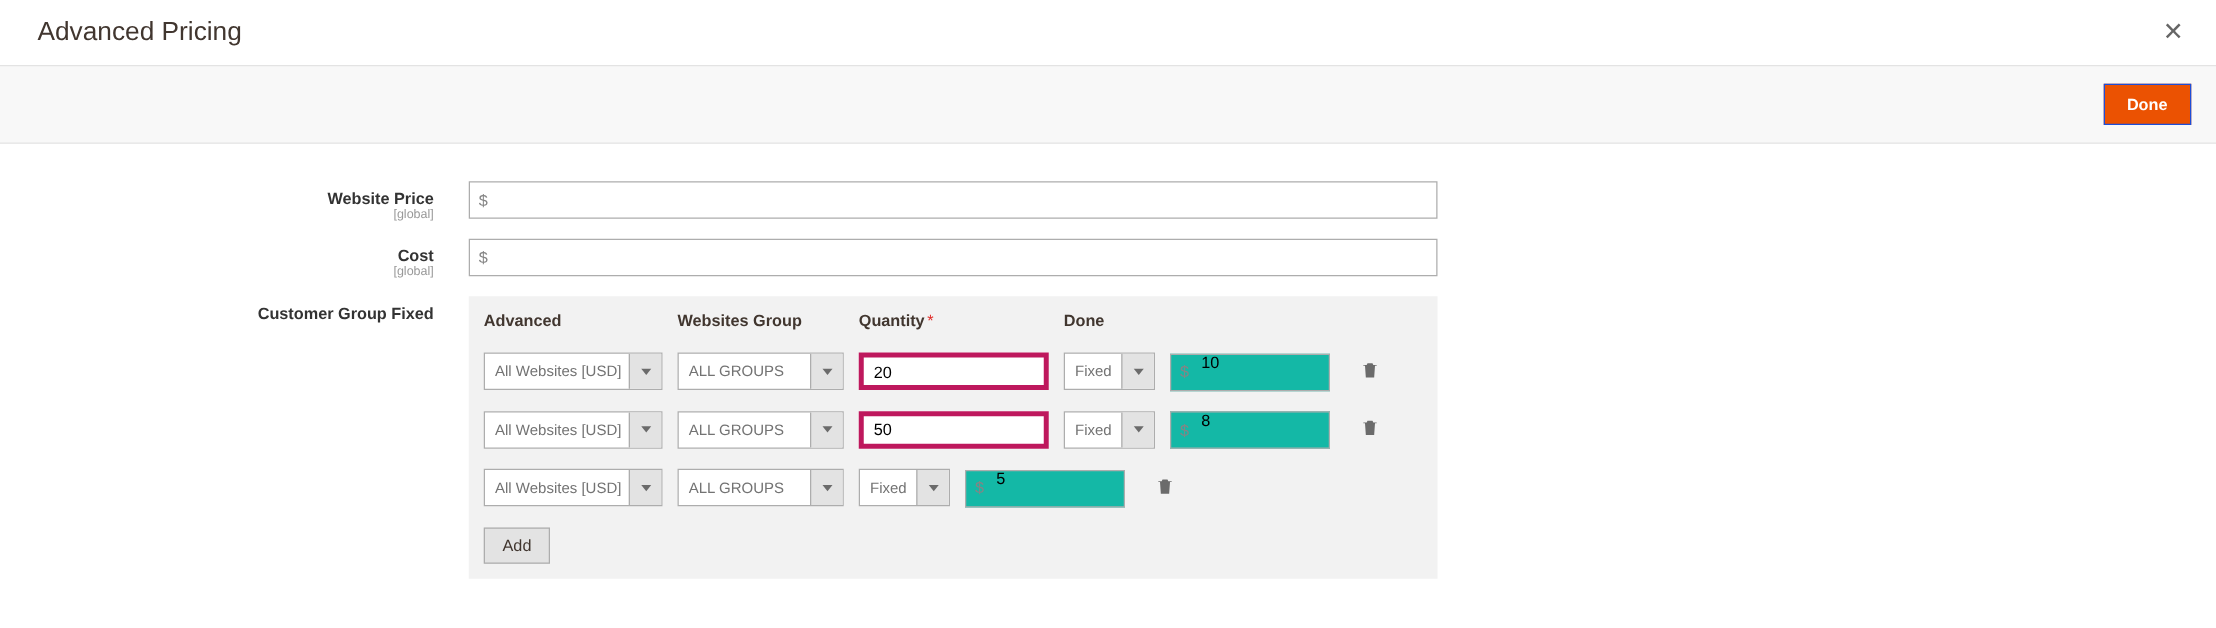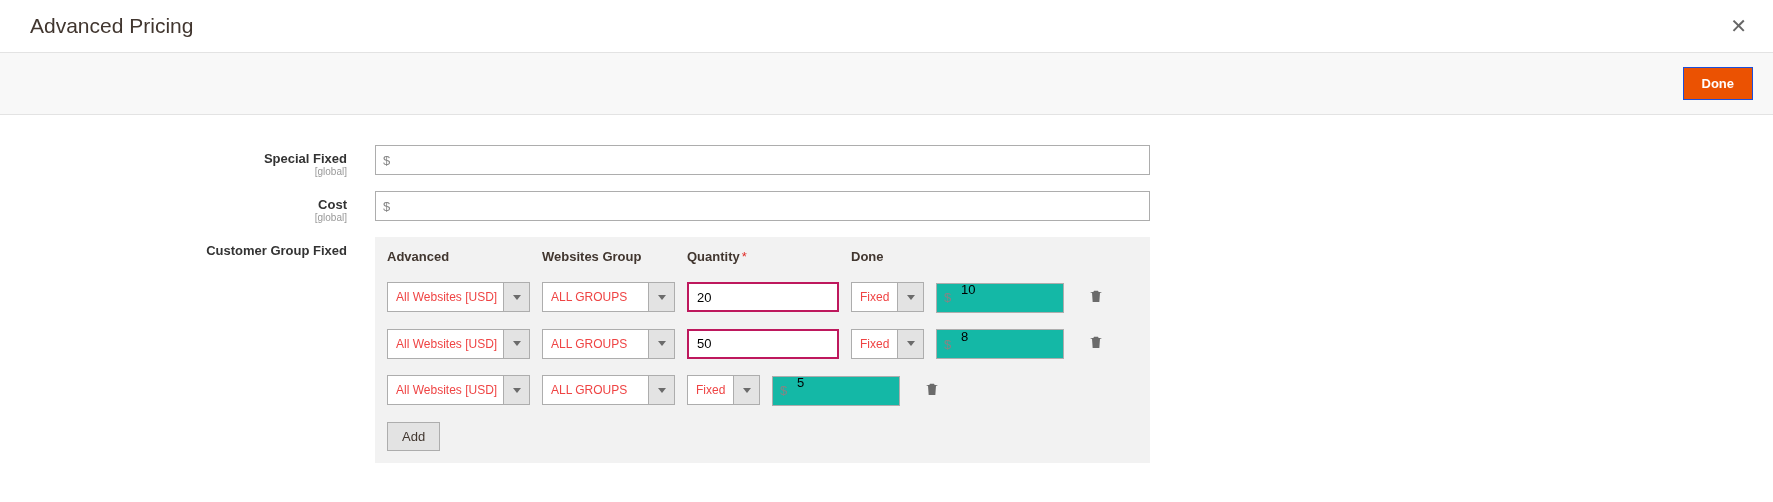--- a/index.html
+++ b/index.html
@@ -121,21 +121,21 @@
     height: 30px;
     border: 1px solid #adadad;
     background: #fff;
     width: 100%;
     position: relative;
   }
   .select-text {
     flex: 1;
     padding: 0 8px;
     font-size: 12px;
-    color: #ef4444;
+    color: #737373;
     white-space: nowrap;
     overflow: hidden;
   }
   .select-btn {
     width: 26px;
     height: 100%;
     background: #e3e3e3;
     border-left: 1px solid #adadad;
     display: flex; align-items: center; justify-content: center;
     cursor: pointer;
@@ -144,21 +144,21 @@
     width: 0; height: 0;
     border-left: 4px solid transparent;
     border-right: 4px solid transparent;
     border-top: 5px solid #6b6b6b;
   }
   .gt-row > div { padding-right: 12px; }
   .gt-row .col-del { padding-right: 0; }
   .plain-input {
     width: 100%;
     height: 30px;
-    border: 2px solid #be185d;
+    border: 4px solid #be185d;
     padding: 0 8px;
     font-size: 13px;
     background: #fff;
   }
   .price-wrap { position: relative; }
   .price-wrap .currency-prefix { left: 8px; color:#858585; }
   .price-input {
     width: 100%;
     height: 30px;
     border: 1px solid #adadad;
@@ -194,21 +194,21 @@
 </div>
 
 <div class="action-bar">
   <button class="btn-primary">Done</button>
 </div>
 
 <div class="form-area">
 
   <div class="form-row">
     <div class="label-col">
-      <span>Special Fixed</span>
+      <span>Website Price</span>
       <span class="label-sub">[global]</span>
     </div>
     <div class="field-col currency-wrap">
       <span class="currency-prefix">$</span>
       <input class="text-input" type="text" value="" style="">
     </div>
   </div>
 
   <div class="form-row">
     <div class="label-col">

